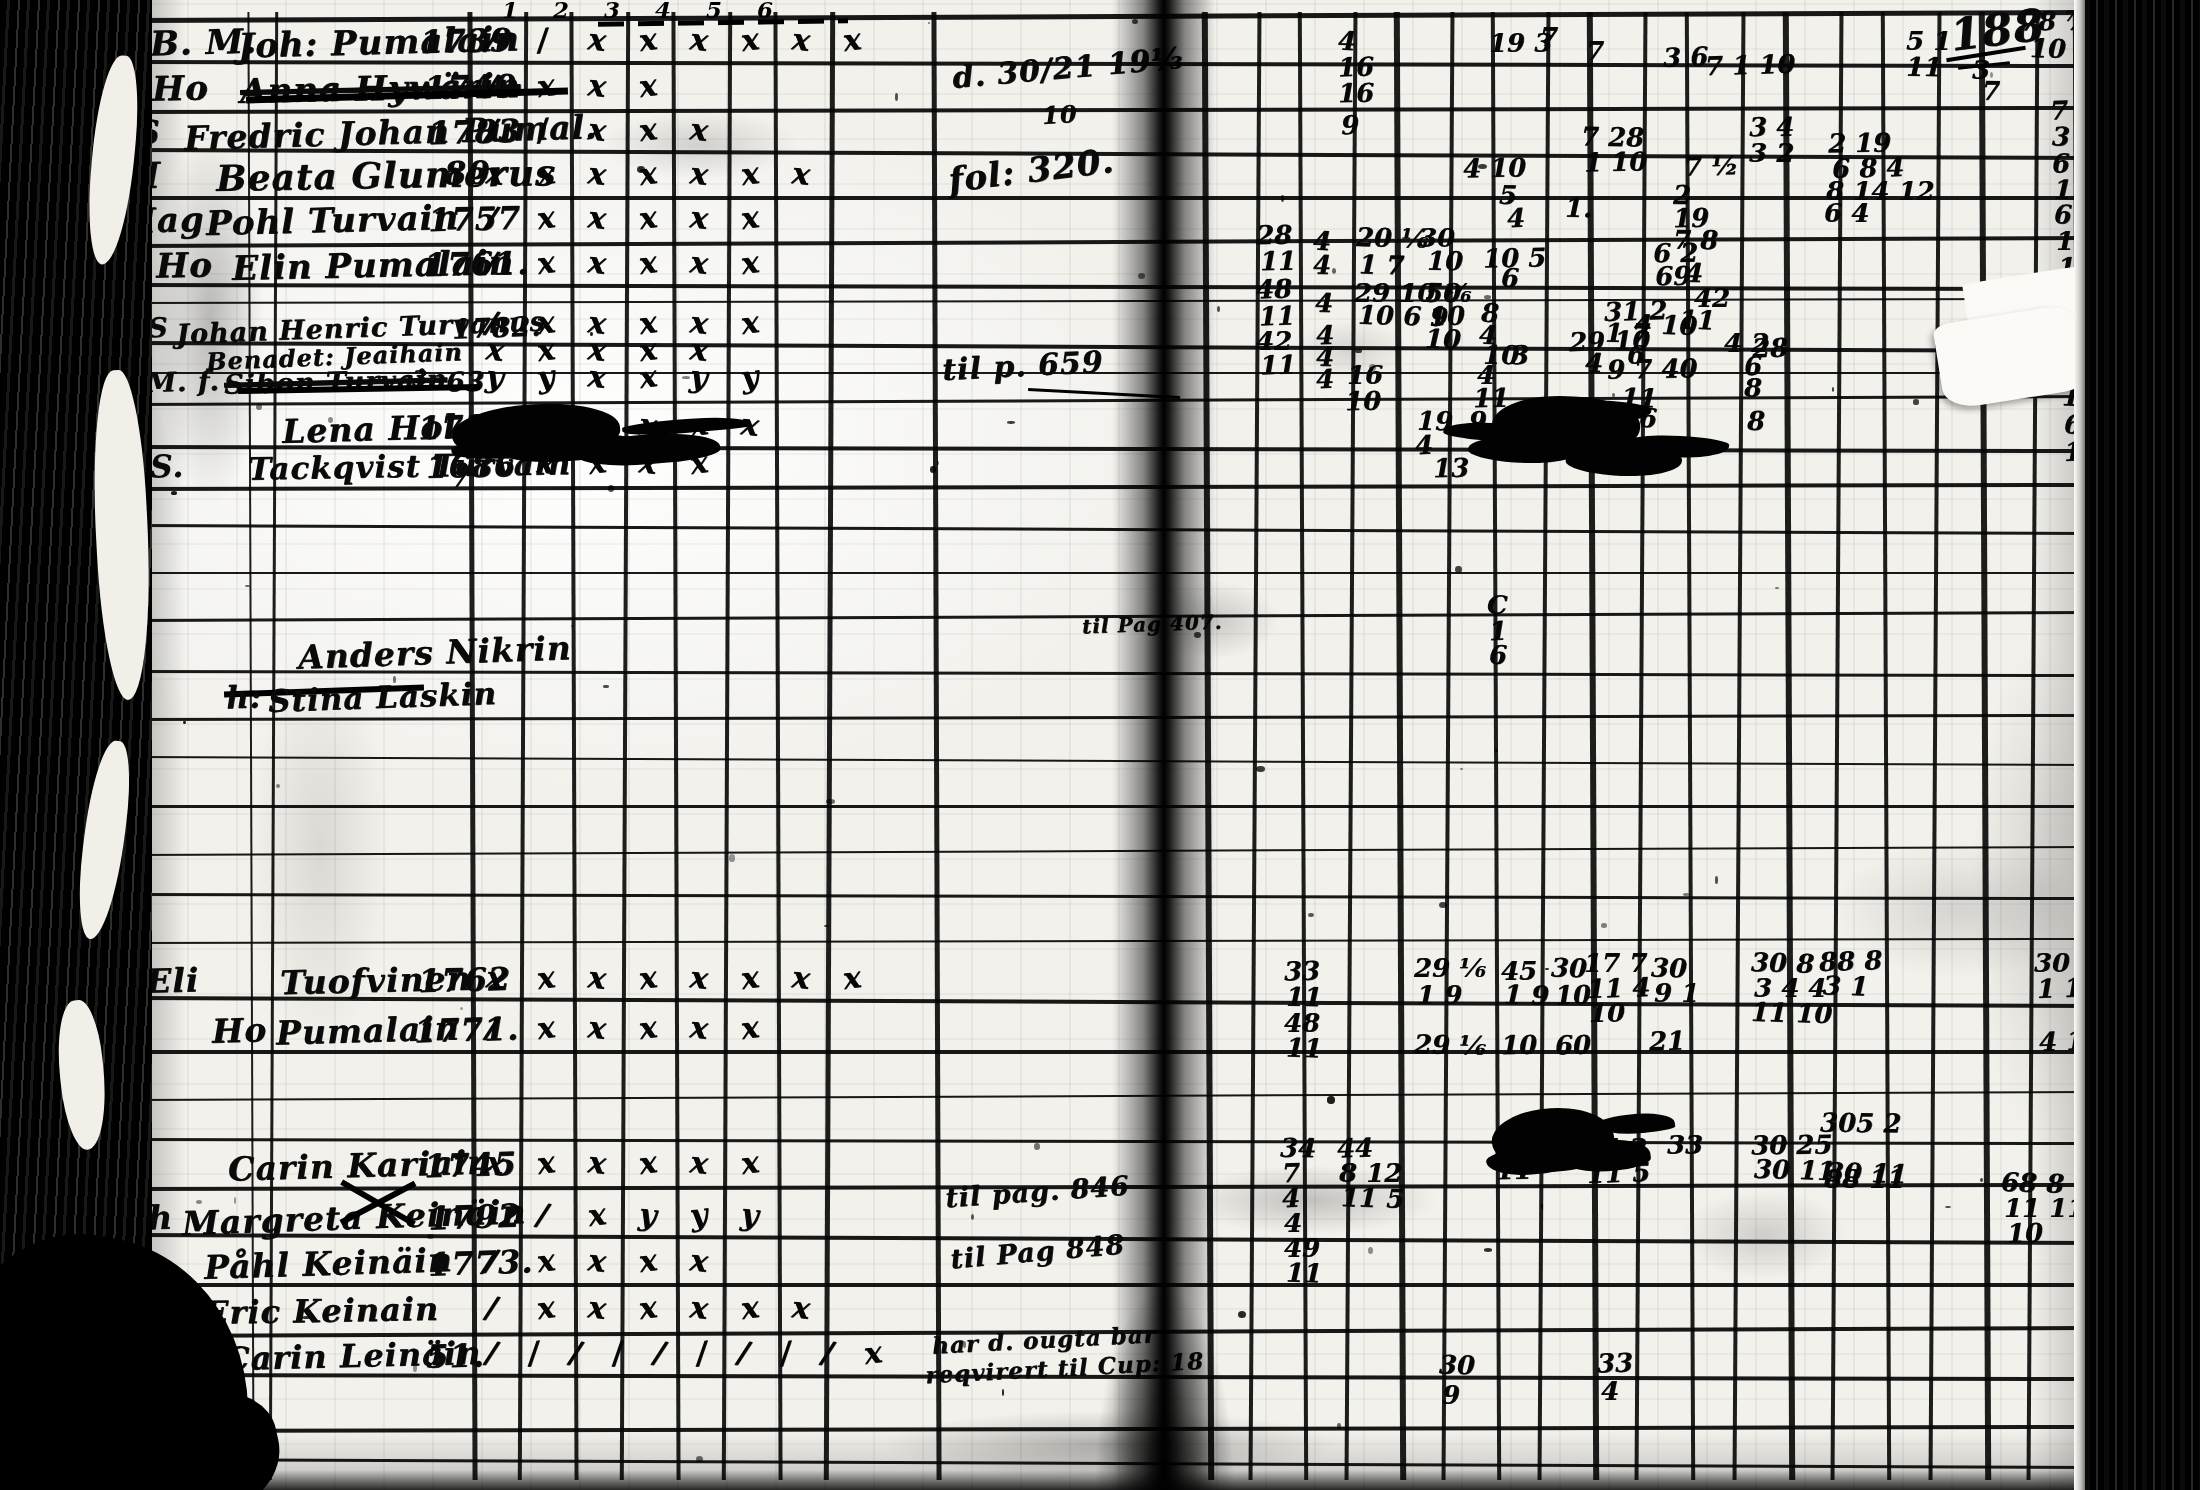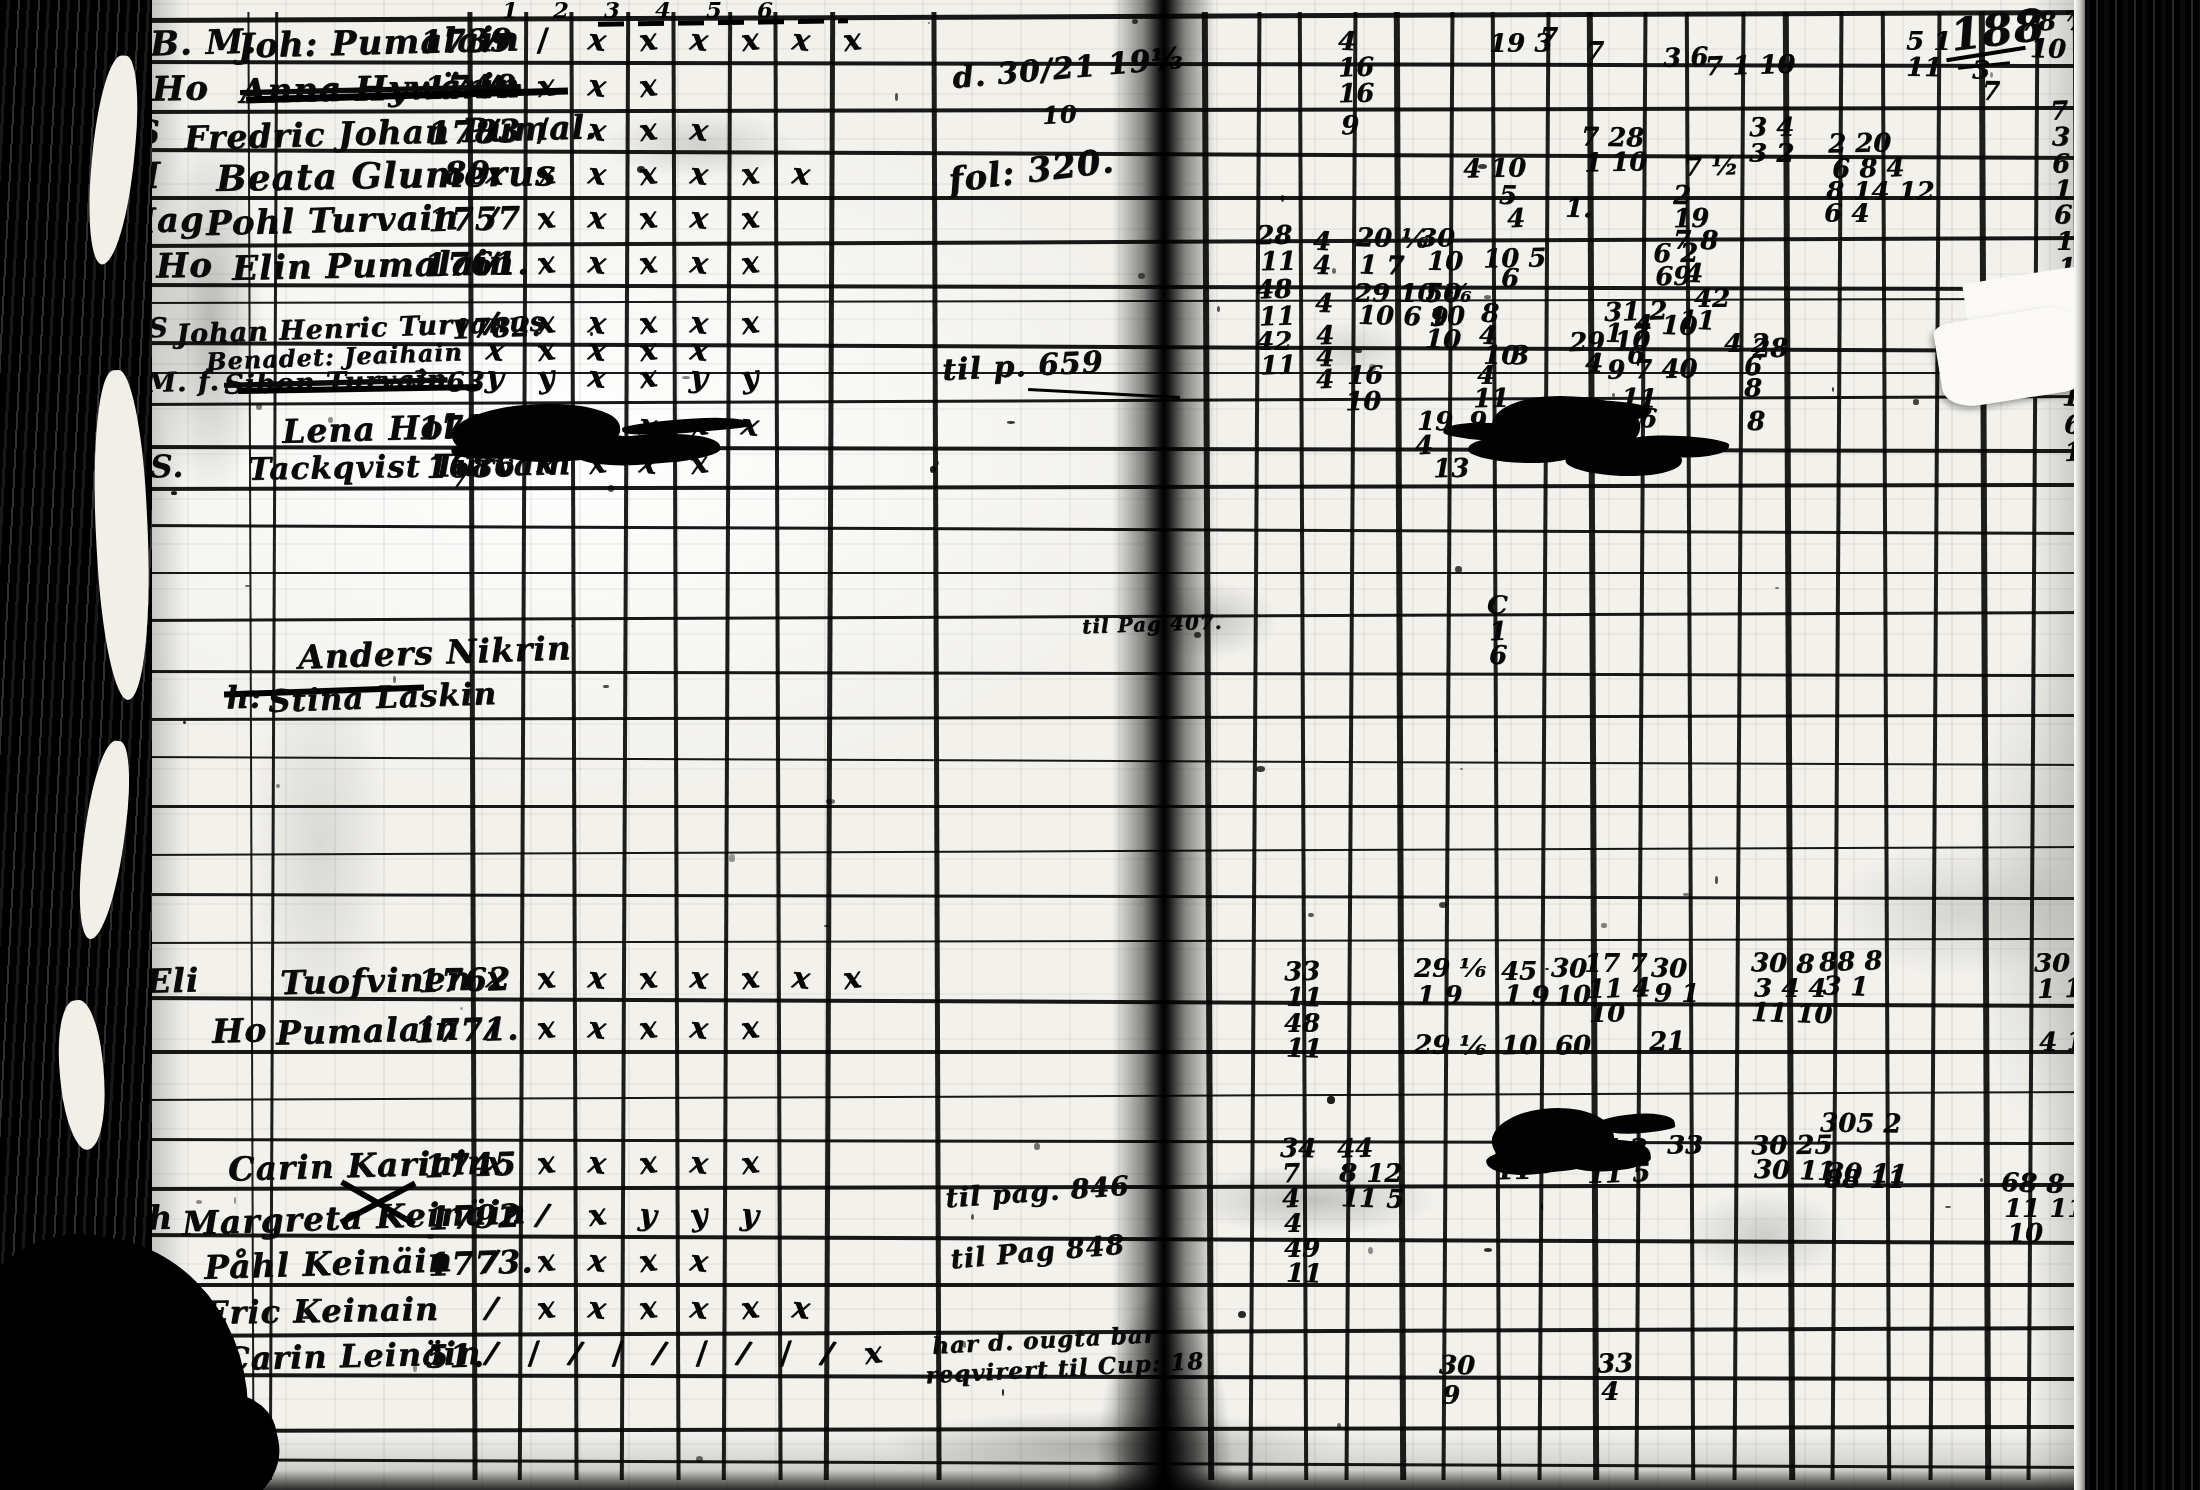--- a/index.html
+++ b/index.html
@@ -472,21 +472,21 @@
       <div class="cell" style="left: 1653px; top: 238px; transform: rotate(-0.8deg);">6 2</div>
       <div class="cell" style="left: 1655px; top: 261px; transform: rotate(-0.8deg);">69</div>
       <div class="cell" style="left: 1685px; top: 258px; transform: rotate(0.8deg);">4</div>
       <div class="cell" style="left: 1694px; top: 283px; transform: rotate(0deg);">42</div>
       <div class="cell" style="left: 1679px; top: 305px; transform: rotate(1.6deg);">11</div>
       <div class="cell" style="left: 1724px; top: 328px; transform: rotate(0deg);">4 2</div>
       <div class="cell" style="left: 1752px; top: 333px; transform: rotate(-1.6deg);">28</div>
       <div class="cell" style="left: 1744px; top: 351px; transform: rotate(-1.6deg);">6</div>
       <div class="cell" style="left: 1744px; top: 373px; transform: rotate(0deg);">8</div>
       <div class="cell" style="left: 1747px; top: 406px; transform: rotate(0.8deg);">8</div>
-      <div class="cell" style="left: 1828px; top: 128px; transform: rotate(-0.8deg);">2 20</div>
+      <div class="cell" style="left: 1828px; top: 128px; transform: rotate(-0.8deg);">2 19</div>
       <div class="cell" style="left: 1832px; top: 153px; transform: rotate(-1.6deg);">6 8 4</div>
       <div class="cell" style="left: 1826px; top: 176px; transform: rotate(0deg);">8 14 12</div>
       <div class="cell" style="left: 1824px; top: 198px; transform: rotate(0deg);">6 4</div>
       <div class="cell" style="left: 1487px; top: 590px; transform: rotate(0deg);">C</div>
       <div class="cell" style="left: 1489px; top: 616px; transform: rotate(-1.6deg);">1</div>
       <div class="cell" style="left: 1489px; top: 640px; transform: rotate(1.6deg);">6</div>
       <div class="cell" style="left: 1284px; top: 956px; transform: rotate(-1.6deg);">33</div>
       <div class="cell" style="left: 1286px; top: 982px; transform: rotate(0.8deg);">11</div>
       <div class="cell" style="left: 1284px; top: 1008px; transform: rotate(0deg);">48</div>
       <div class="cell" style="left: 1286px; top: 1033px; transform: rotate(1.6deg);">11</div>

